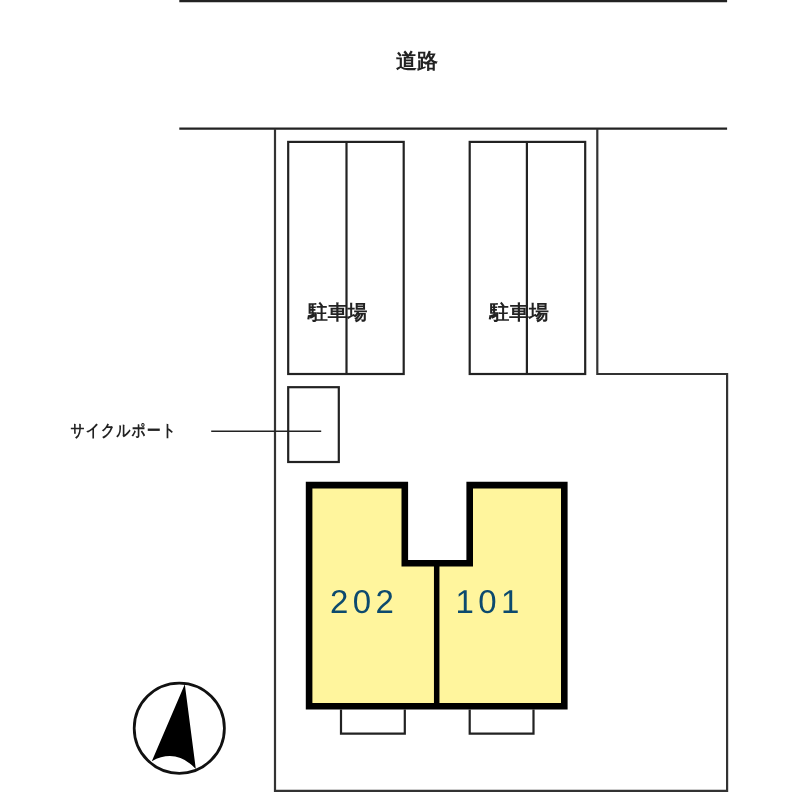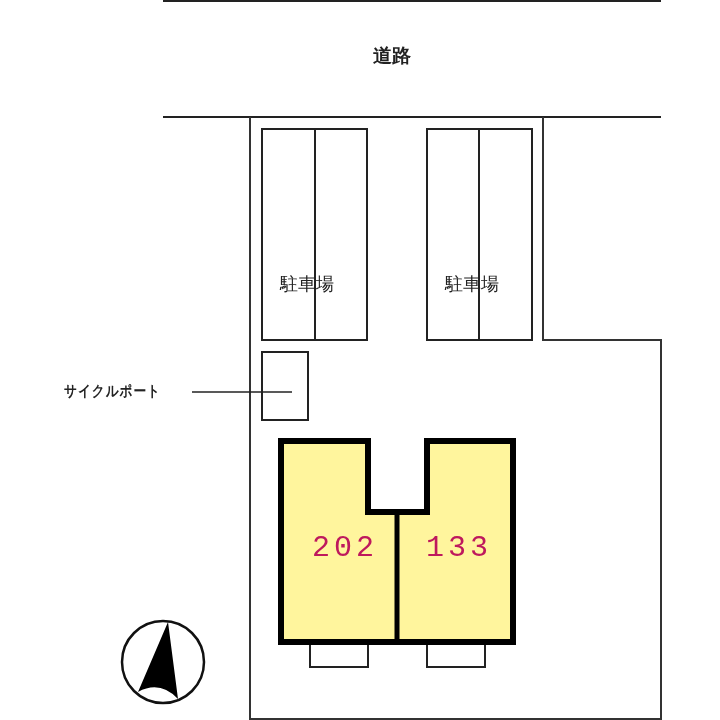--- a/index.html
+++ b/index.html
@@ -1,24 +1,24 @@
 <!DOCTYPE html>
 <html><head>
 <meta charset="utf-8">
 <style>
   html, body { margin:0; padding:0; background:#ffffff; }
   body { width:720px; height:720px; position:relative; overflow:hidden;
          font-family:"DejaVu Sans", sans-serif; }
   svg { position:absolute; left:0; top:0; }
   .lbl { position:absolute; color:#222; white-space:nowrap; }
   .road-label { left:0; width:100%; top:43px; font-size:19px; font-weight:bold; }
-  .road-label span { position:absolute; left:373px; }
-  .park-label { font-size:18px; font-weight:normal; top:272px; }
+  .road-label span { position:absolute; left:360px; }
+  .park-label { font-size:18px; font-weight:bold; top:272px; }
   .cycle-label { left:64px; top:382px; font-size:15px; font-weight:bold; transform:scaleX(0.85); transform-origin:left center; letter-spacing:1px; }
-  .unit { font-family:Liberation Mono, monospace; font-size:30px; color:#be185d; line-height:44px; text-align:center; letter-spacing:4px; }
+  .unit { font-family:Liberation Sans, sans-serif; font-size:30px; color:#0c4a6e; line-height:44px; text-align:left; letter-spacing:4px; }
 </style>
 </head>
 <body>
 
 <svg width="720" height="720" viewBox="0 0 720 720">
 
   <line x1="163" y1="1" x2="661" y2="1" stroke="#222" stroke-width="2"></line>
   <line x1="163" y1="117" x2="661" y2="117" stroke="#222" stroke-width="2"></line>
 
   <polyline points="250,117 250,719 661,719 661,340 543,340 543,117" fill="none" stroke="#333" stroke-width="2"></polyline>
@@ -54,14 +54,14 @@
 
 <div class="lbl park-label" style="left:280px;">駐車場</div>
 <div class="lbl park-label" style="left:445px;">駐車場</div>
 
 <div class="lbl cycle-label">サイクルポート</div>
 
 <div class="lbl unit" style="left:300px; top:526px; width:90px;">
   <div>202</div>
 </div>
 <div class="lbl unit" style="left:414px; top:526px; width:90px;">
-  <div>133</div>
+  <div>101</div>
 </div>
 
 </body></html>

